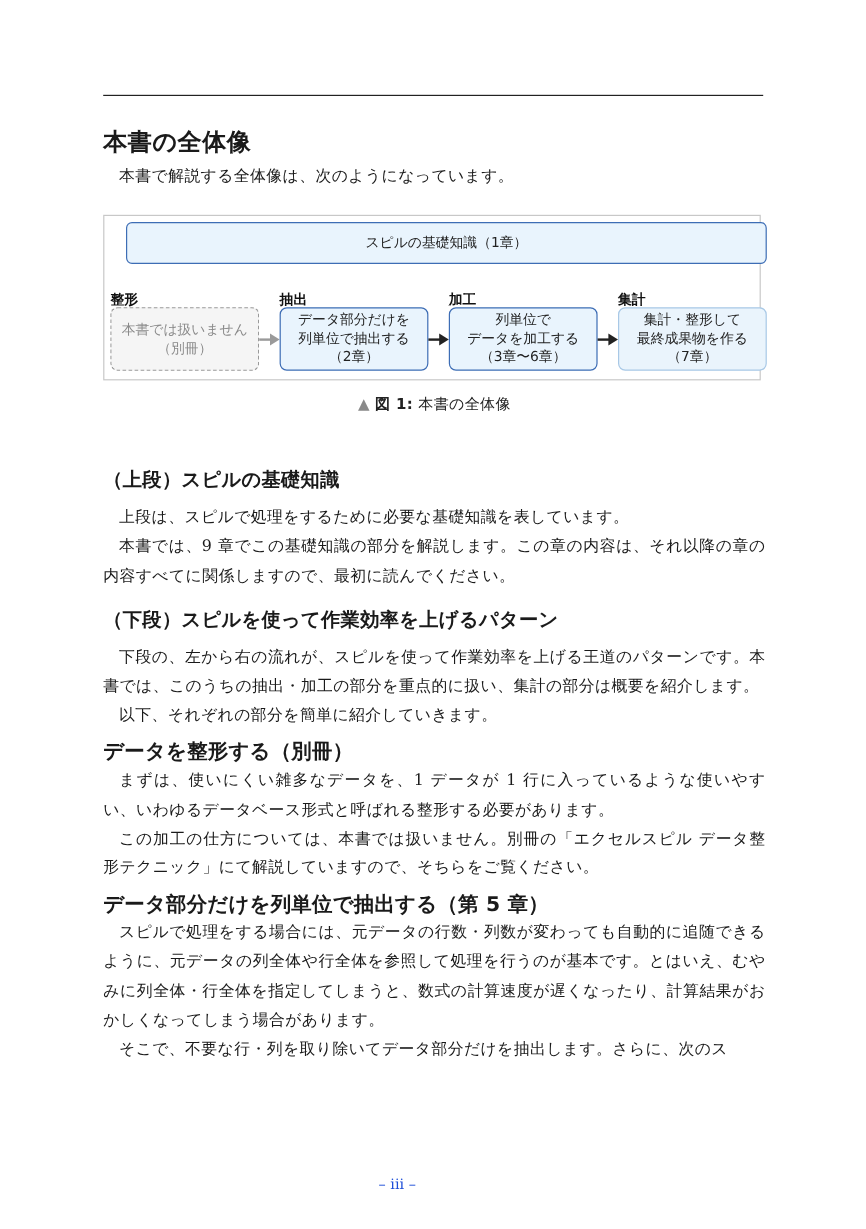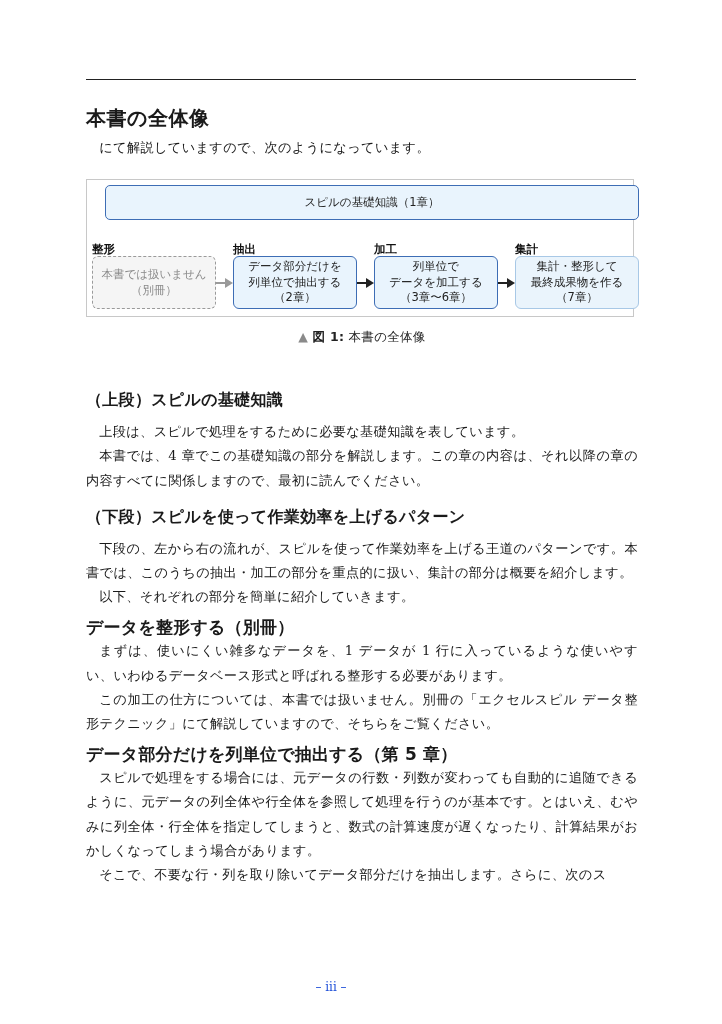--- a/index.html
+++ b/index.html
@@ -47,21 +47,21 @@
   .h3 { font-size: 17px; font-weight: bold; margin: 0; line-height: 24px; letter-spacing: 0.2px; }
   .footer { position: absolute; top: 980px; left: 0; width: 662px; text-align: center; font-family: "DejaVu Serif", serif; font-size: 12px; color: #1d4ed8; }
 </style>
 </head>
 <body>
 
 <div class="rule"></div>
 
 <div class="content">
   <h1 class="h1">本書の全体像</h1>
-  <p class="body intro">にて解説していますので、次のようになっています。</p>
+  <p class="body intro">本書で解説する全体像は、次のようになっています。</p>
 
   <div class="figure">
     <div class="topbar">スピルの基礎知識（1章）</div>
 
     <div class="step-label" style="left:5px">整形</div>
     <div class="step-box box-dashed" style="left:5px">本書では扱いません
 （別冊）</div>
 
     <div class="arrow" style="left:129px;width:18px">
       <div class="line" style="width:10px;background:#9a9a9a"></div>
@@ -97,21 +97,21 @@
   <div class="caption">
     <span class="tri">▲</span>
     <span class="num">図 1:</span>
     <span>本書の全体像</span>
   </div>
 
   <div style="height:40px"></div>
   <h2 class="h2">（上段）スピルの基礎知識</h2>
   <div style="height:6px"></div>
   <p class="body">上段は、スピルで処理をするために必要な基礎知識を表しています。</p>
-  <p class="body">本書では、4 章でこの基礎知識の部分を解説します。この章の内容は、それ以降の章の内容すべてに関係しますので、最初に読んでください。</p>
+  <p class="body">本書では、9 章でこの基礎知識の部分を解説します。この章の内容は、それ以降の章の内容すべてに関係しますので、最初に読んでください。</p>
 
   <div style="height:10px"></div>
   <h2 class="h2">（下段）スピルを使って作業効率を上げるパターン</h2>
   <div style="height:6px"></div>
   <p class="body">下段の、左から右の流れが、スピルを使って作業効率を上げる王道のパターンです。本書では、このうちの抽出・加工の部分を重点的に扱い、集計の部分は概要を紹介します。</p>
   <p class="body">以下、それぞれの部分を簡単に紹介していきます。</p>
 
   <div style="height:6px"></div>
   <h3 class="h3">データを整形する（別冊）</h3>
   <p class="body">まずは、使いにくい雑多なデータを、1 データが 1 行に入っているような使いやすい、いわゆるデータベース形式と呼ばれる整形する必要があります。</p>

